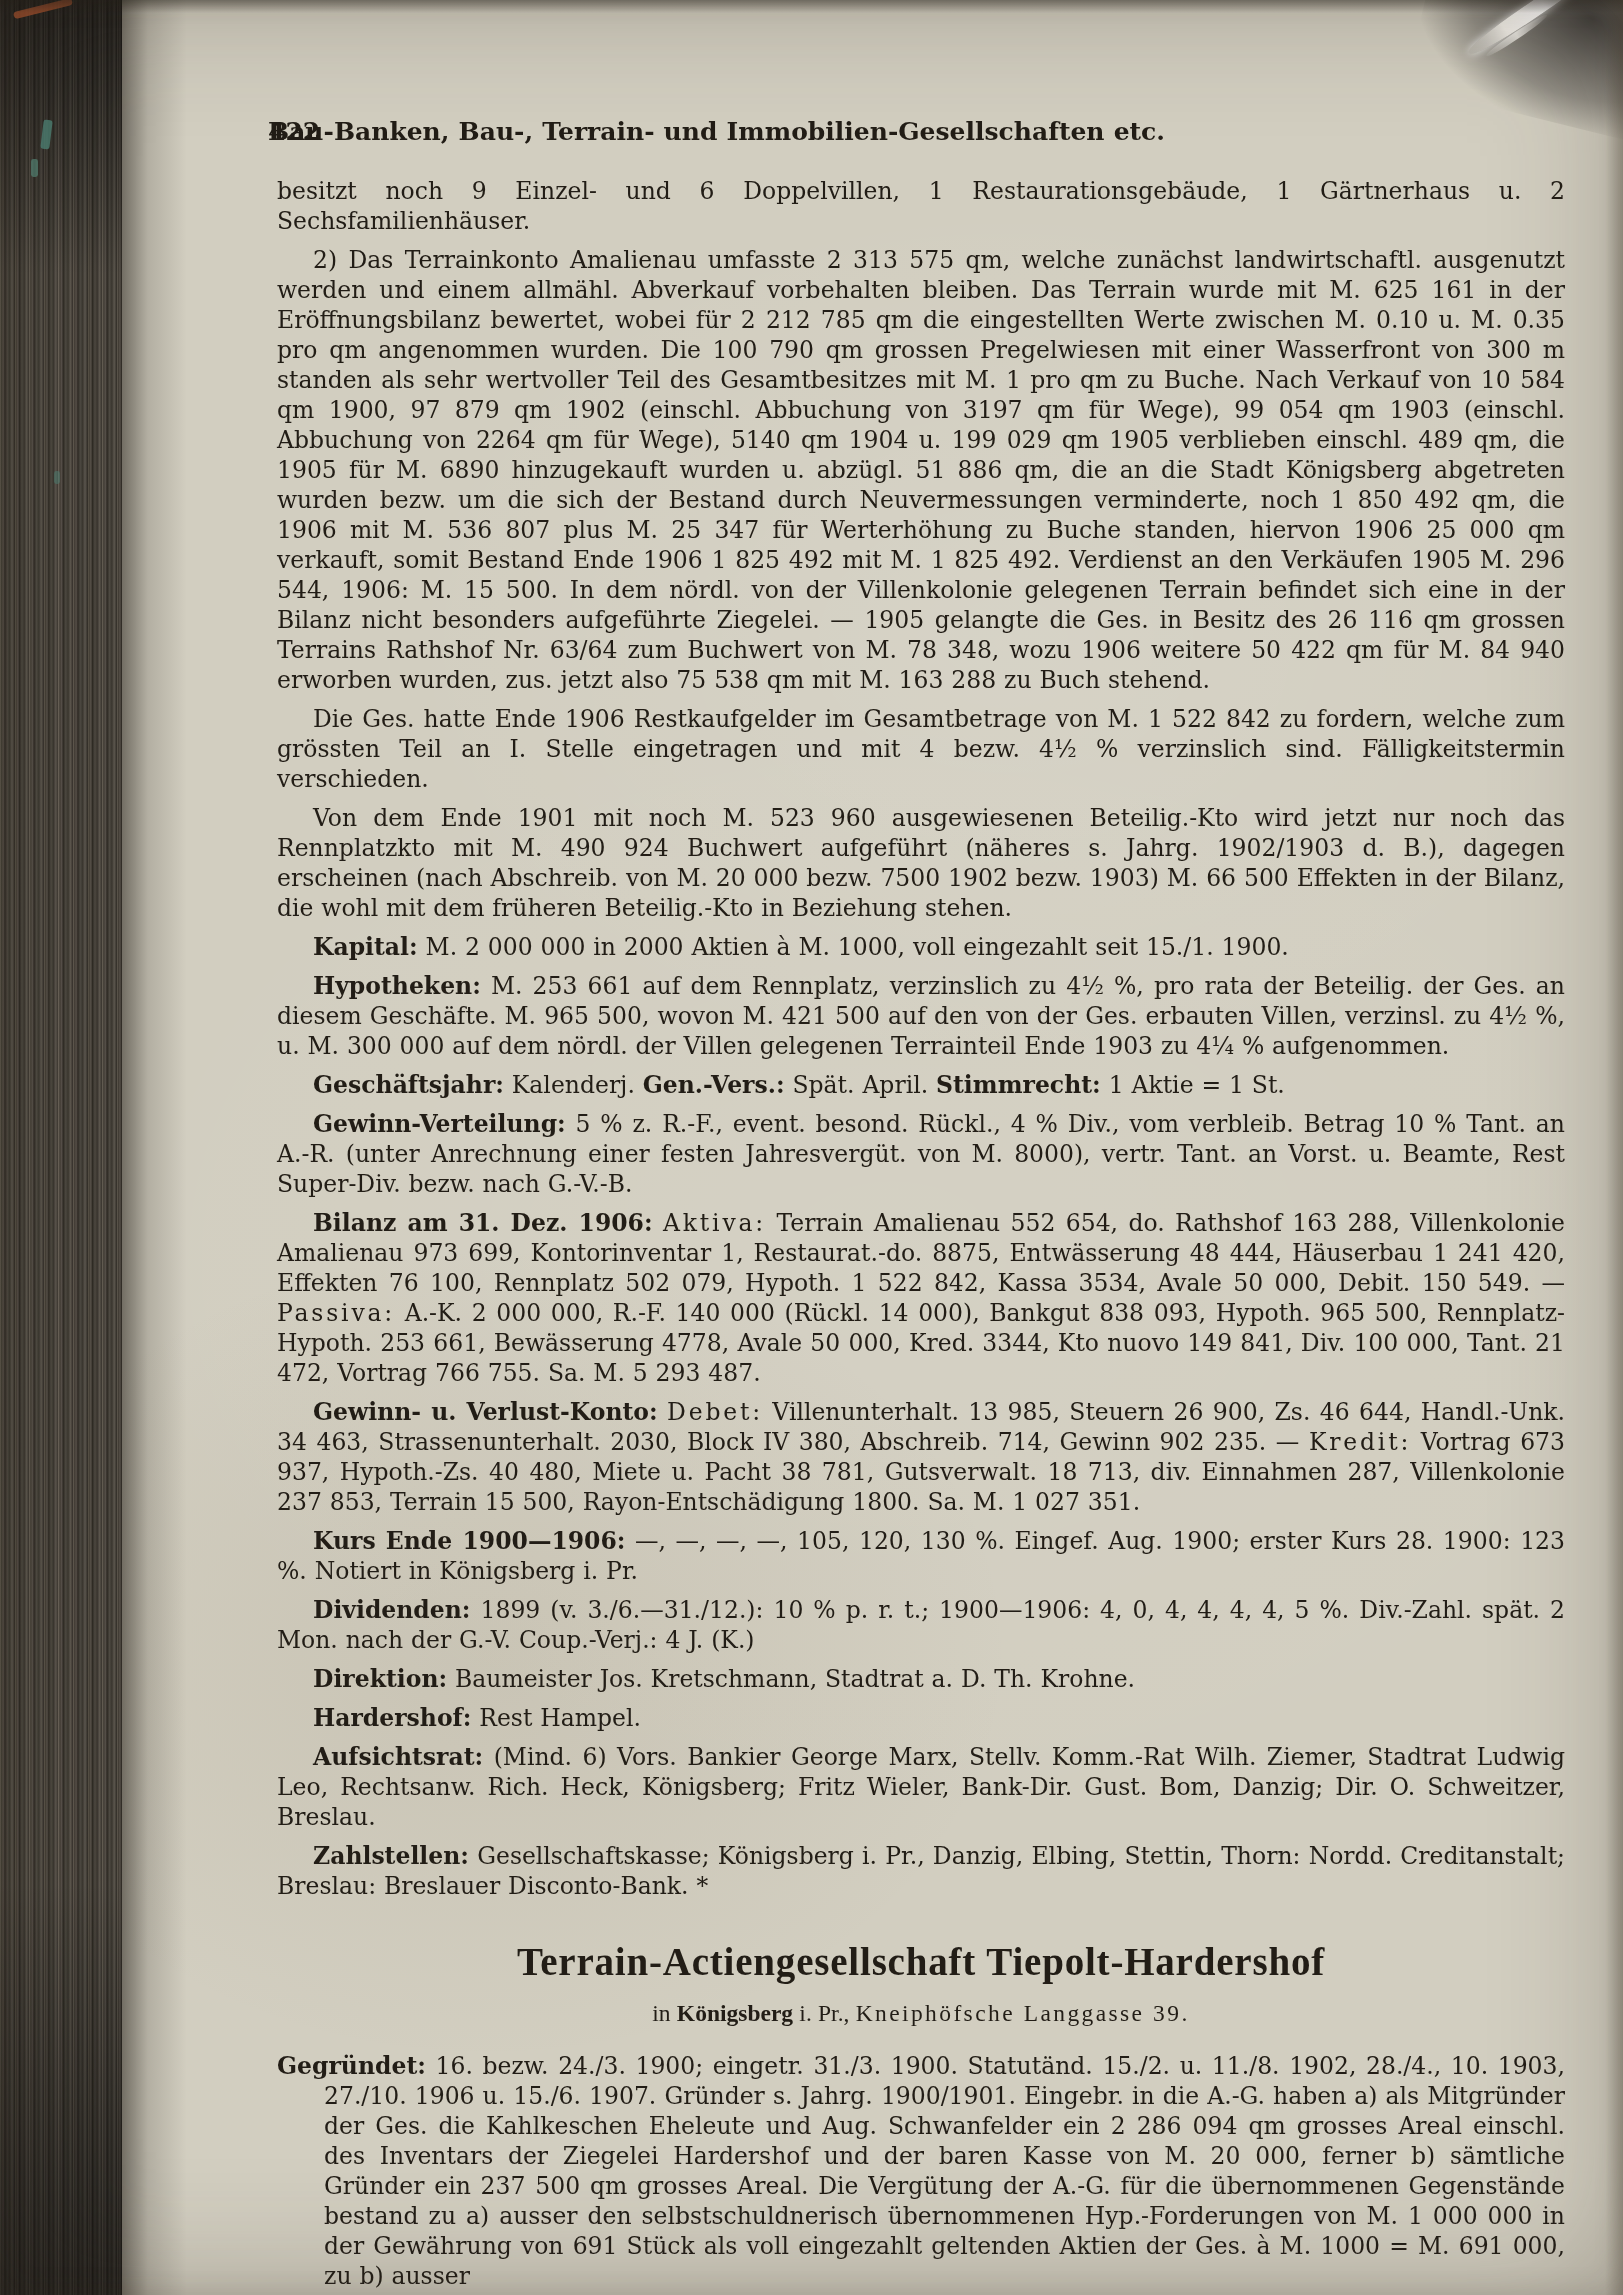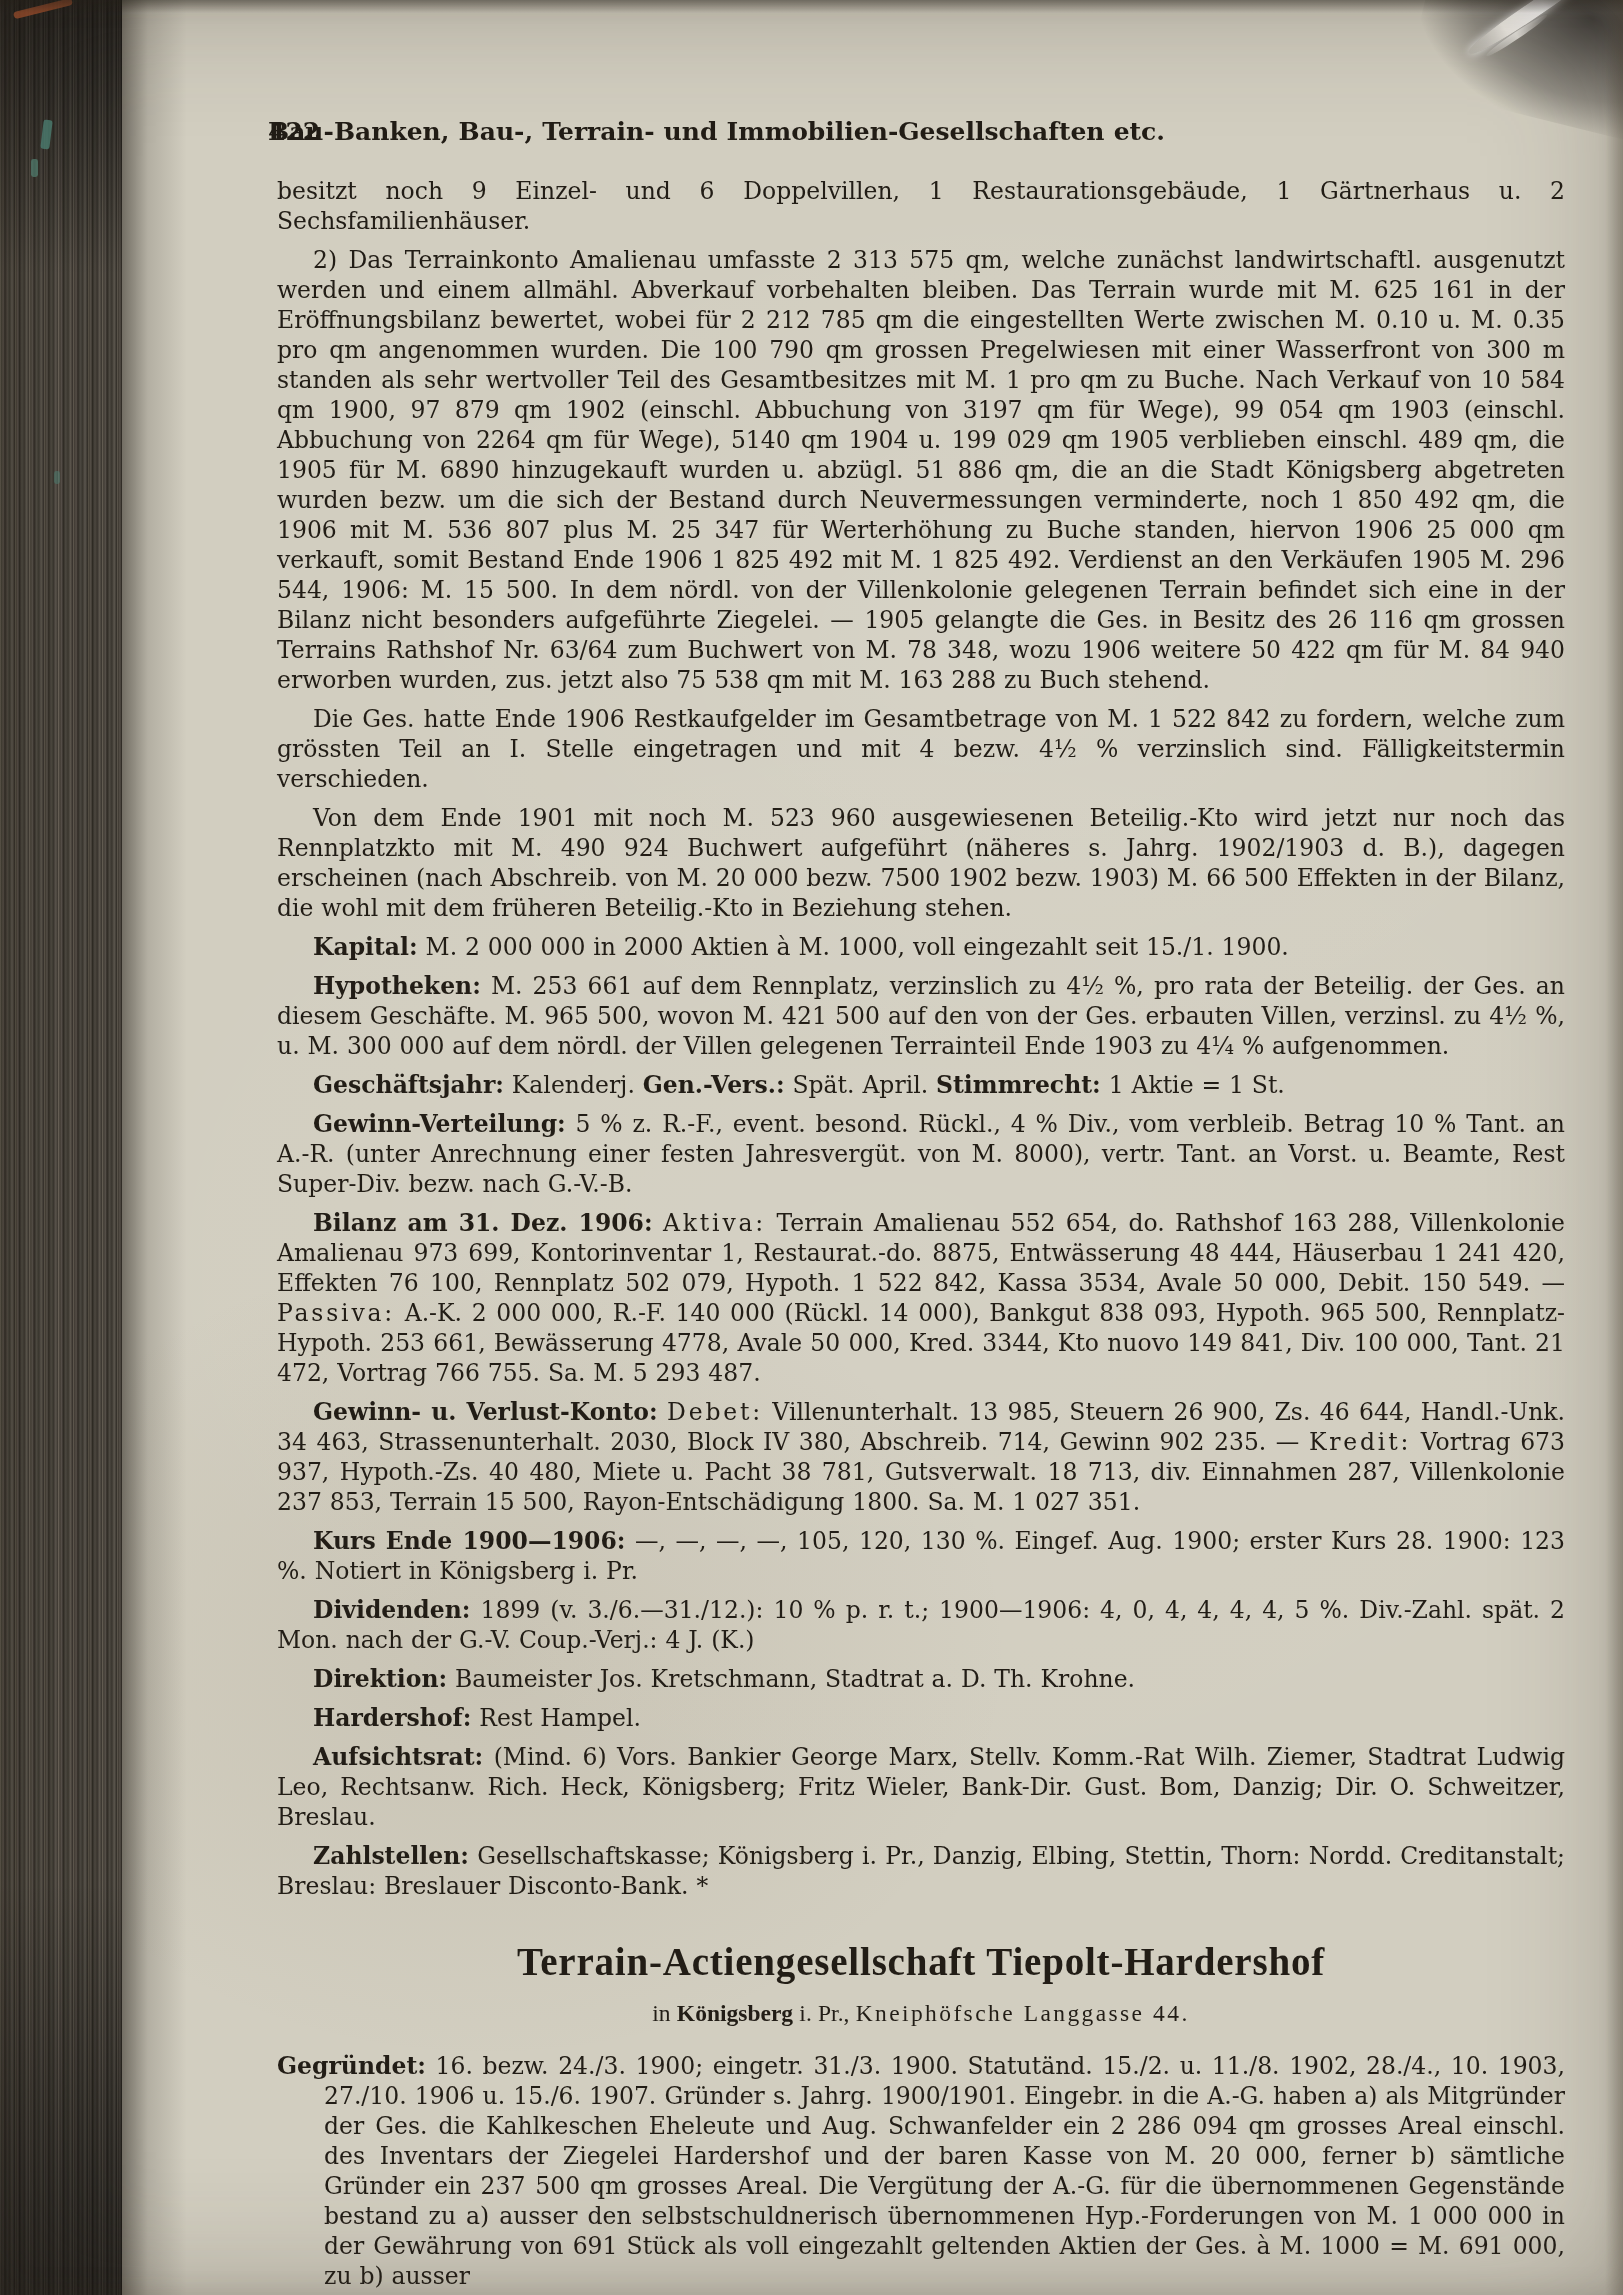--- a/index.html
+++ b/index.html
@@ -129,21 +129,21 @@
         <p class="para first"><span class="b">Kurs Ende 1900—1906:</span><span> —, —, —, —, 105, 120, 130 %. Eingef. Aug. 1900; erster Kurs 28. 1900: 123 %. Notiert in Königsberg i. Pr.</span></p>
         <p class="para first"><span class="b">Dividenden:</span><span> 1899 (v. 3./6.—31./12.): 10 % p. r. t.; 1900—1906: 4, 0, 4, 4, 4, 4, 5 %. Div.-Zahl. spät. 2 Mon. nach der G.-V. Coup.-Verj.: 4 J. (K.)</span></p>
         <p class="para first"><span class="b">Direktion:</span><span> Baumeister Jos. Kretschmann, Stadtrat a. D. Th. Krohne.</span></p>
         <p class="para first"><span class="b">Hardershof:</span><span> Rest Hampel.</span></p>
         <p class="para first"><span class="b">Aufsichtsrat:</span><span> (Mind. 6) Vors. Bankier George Marx, Stellv. Komm.-Rat Wilh. Ziemer, Stadtrat Ludwig Leo, Rechtsanw. Rich. Heck, Königsberg; Fritz Wieler, Bank-Dir. Gust. Bom, Danzig; Dir. O. Schweitzer, Breslau.</span></p>
         <p class="para first"><span class="b">Zahlstellen:</span><span> Gesellschaftskasse; Königsberg i. Pr., Danzig, Elbing, Stettin, Thorn: Nordd. Creditanstalt; Breslau: Breslauer Disconto-Bank.   *</span></p>
       </div>
 
     <div class="company-heading">
       <h1>Terrain-Actiengesellschaft Tiepolt-Hardershof</h1>
-      <p class="company-sub" id="company-subtitle"><span>in </span><span class="b">Königsberg</span><span> i. Pr., </span><span class="sp">Kneiphöfsche Langgasse 44.</span></p>
+      <p class="company-sub" id="company-subtitle"><span>in </span><span class="b">Königsberg</span><span> i. Pr., </span><span class="sp">Kneiphöfsche Langgasse 39.</span></p>
     </div>
 
     <div id="company-body">
         <p class="para hang"><span class="b">Gegründet:</span><span> 16. bezw. 24./3. 1900; eingetr. 31./3. 1900. Statutänd. 15./2. u. 11./8. 1902, 28./4., 10. 1903, 27./10. 1906 u. 15./6. 1907. Gründer s. Jahrg. 1900/1901. Eingebr. in die A.-G. haben a) als Mitgründer der Ges. die Kahlkeschen Eheleute und Aug. Schwanfelder ein 2 286 094 qm grosses Areal einschl. des Inventars der Ziegelei Hardershof und der baren Kasse von M. 20 000, ferner b) sämtliche Gründer ein 237 500 qm grosses Areal. Die Vergütung der A.-G. für die übernommenen Gegenstände bestand zu a) ausser den selbstschuldnerisch übernommenen Hyp.-Forderungen von M. 1 000 000 in der Gewährung von 691 Stück als voll eingezahlt geltenden Aktien der Ges. à M. 1000 = M. 691 000, zu b) ausser</span></p>
       </div>
 
   </div>
 
   <div class="top-fade"></div>
   <div class="right-fade"></div>

